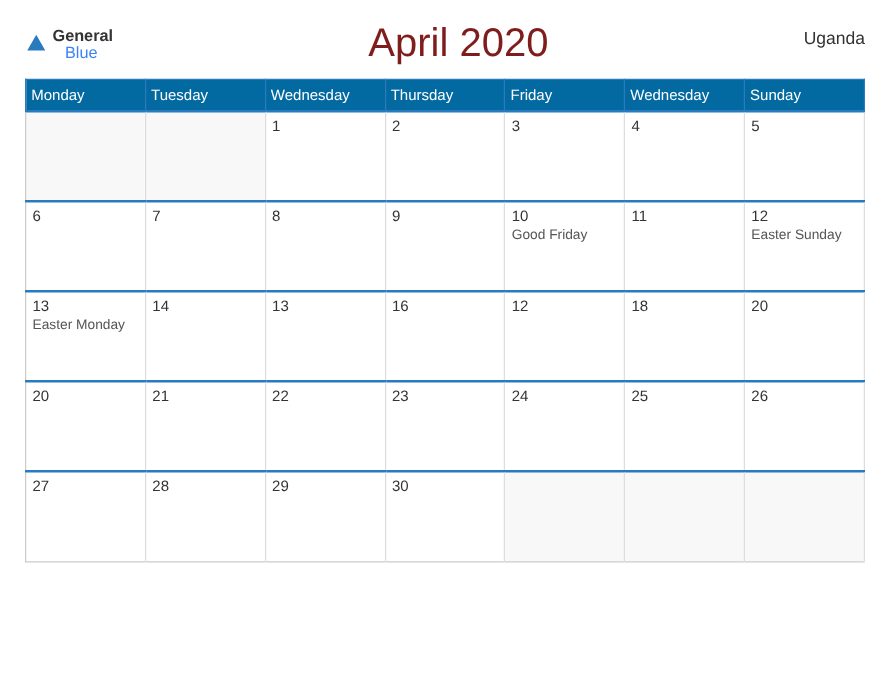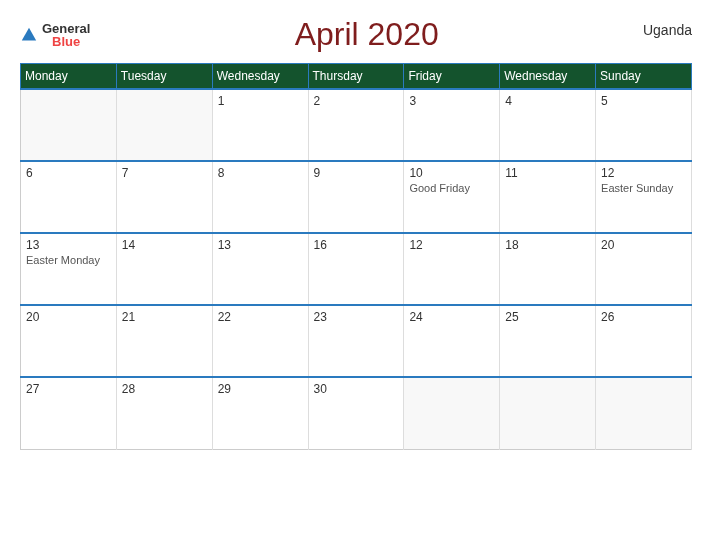--- a/index.html
+++ b/index.html
@@ -29,22 +29,22 @@
       gap: 4px;
     }
     .logo-text-general {
       font-size: 13px;
       font-weight: bold;
       color: #333;
       line-height: 1;
     }
     .logo-text-blue {
       font-size: 13px;
-      font-weight: bold;
-      color: #ef4444;
+      font-weight: normal;
+      color: #3b82f6;
       line-height: 1;
       padding-left: 10px;
     }
     .logo-icon {
       width: 18px;
       height: 18px;
     }
     .logo-words {
       display: flex;
       flex-direction: column;
@@ -64,21 +64,21 @@
       padding-top: 6px;
     }
     .calendar {
       flex: 1;
       border: 1px solid #ccc;
       border-collapse: collapse;
       width: 100%;
       table-layout: fixed;
     }
     .calendar thead tr th {
-      background-color: #14532d;
+      background-color: #0369a1;
       color: #fff;
       font-size: 12px;
       font-weight: normal;
       padding: 5px 4px;
       border: 1px solid #2a7abf;
       text-align: left;
     }
     .calendar tbody tr {
       height: 72px;
       vertical-align: top;

